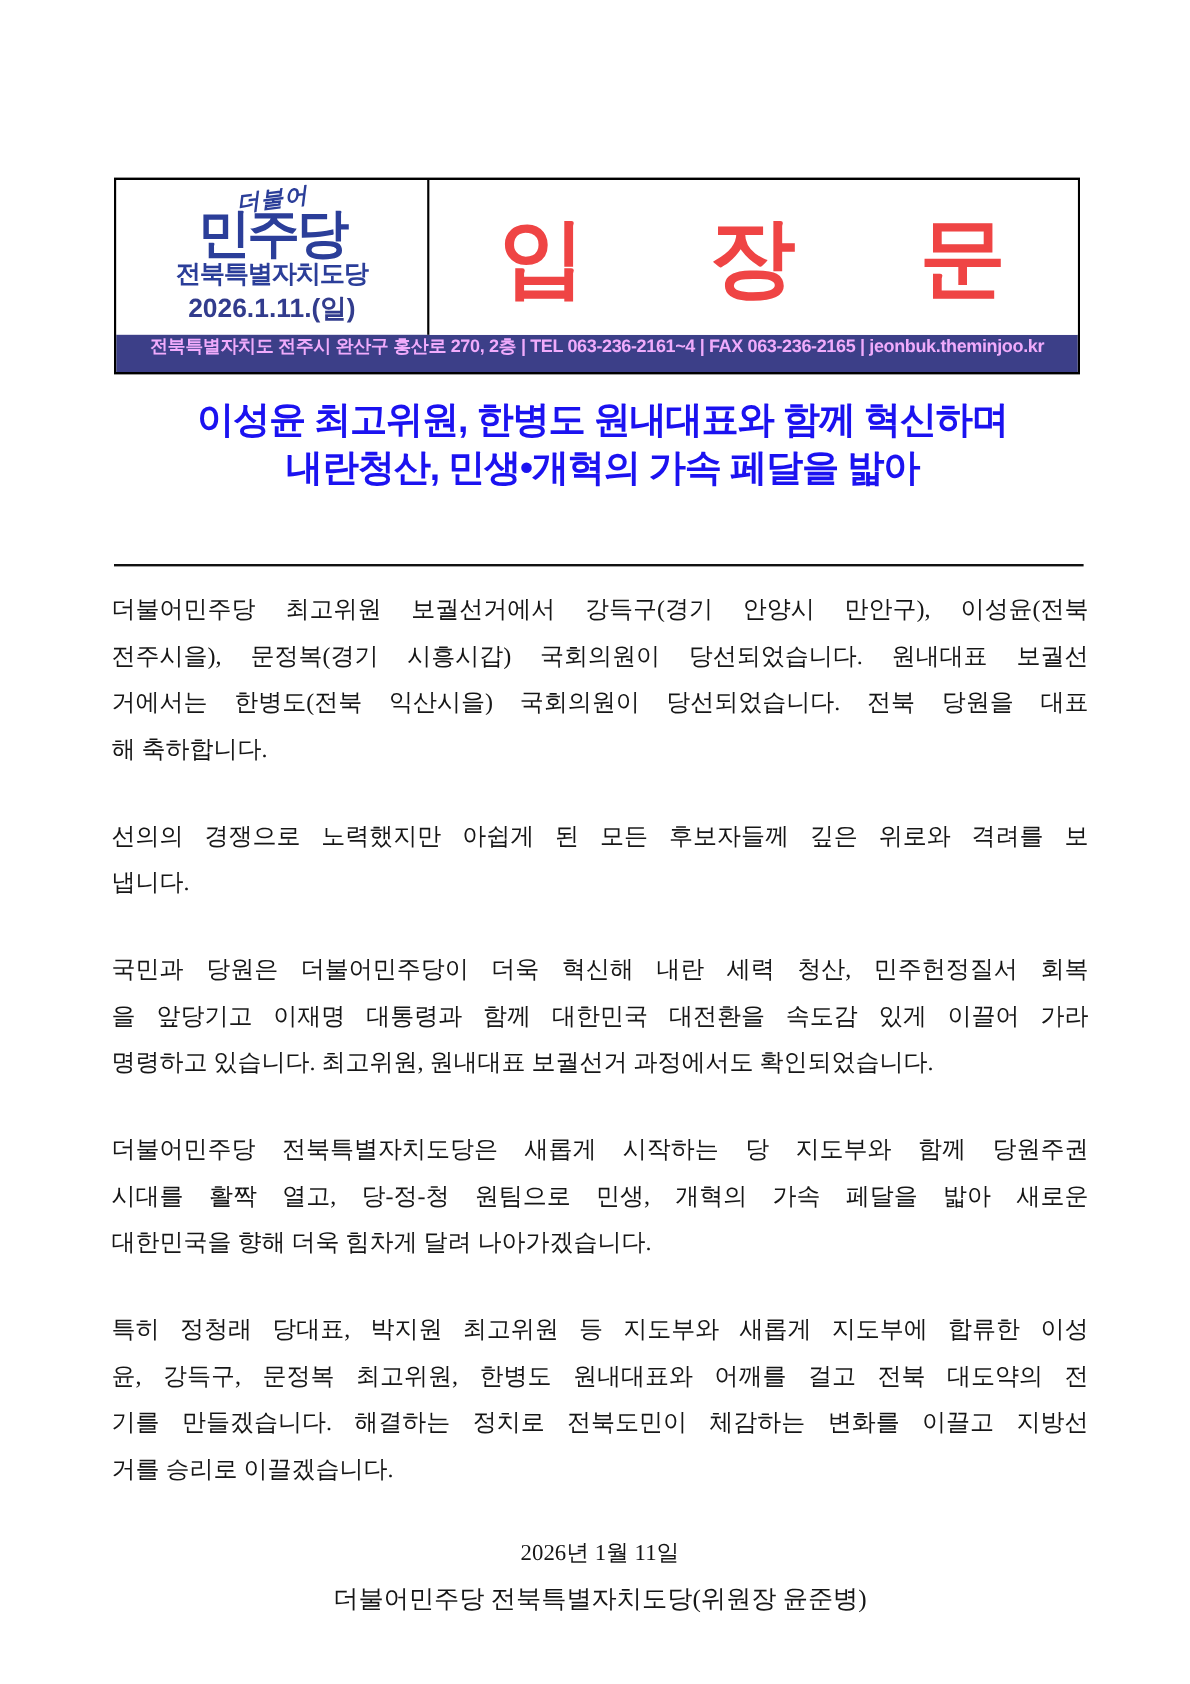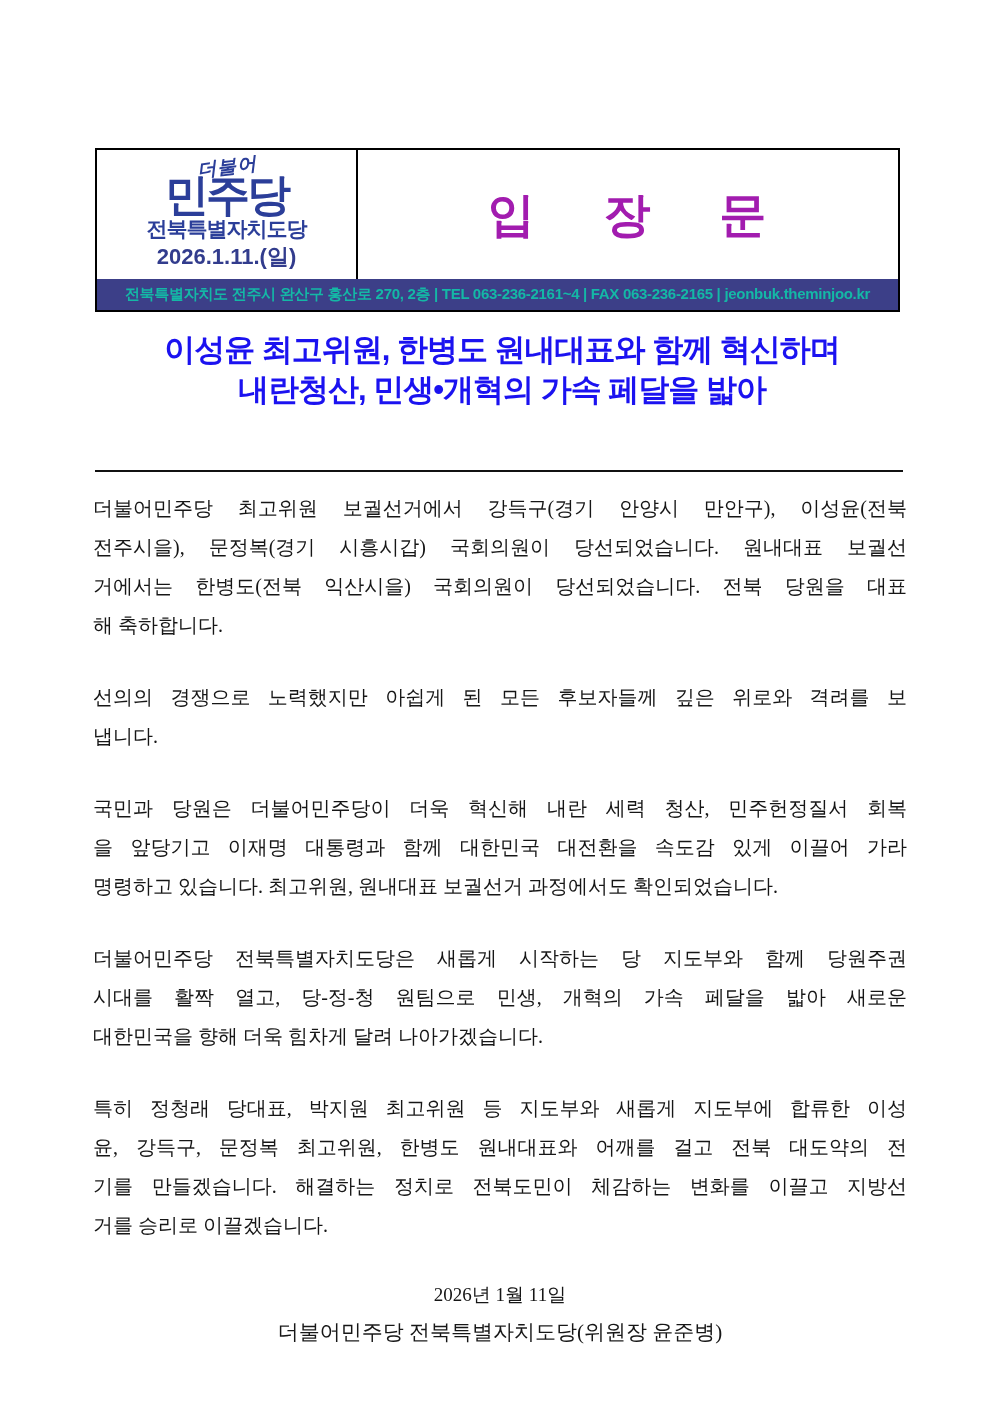--- a/index.html
+++ b/index.html
@@ -58,31 +58,31 @@
     margin-top: 3px;
     line-height: 26px;
   }
   .doc-cell {
     flex: 1;
     display: flex; align-items: center; justify-content: center;
     background: #ffffff;
   }
   .doc-title {
     font-family: "Liberation Sans", "DejaVu Sans", sans-serif;
-    font-size: 47px; font-weight: 800;
-    color: #a21caf;
+    font-size: 72px; font-weight: 800;
+    color: #ef4444;
     word-spacing: 1.1em;
     letter-spacing: 2px;
     line-height: 60px;
   }
   .addr-bar {
     height: 31px;
     background: #3c3f88;
-    color: #14b8a6;
-    display: flex; align-items: center; justify-content: center;
+    color: #f0abfc;
+    display: flex; align-items: flex-start; justify-content: center;
     font-family: "Liberation Sans", "DejaVu Sans", sans-serif;
     font-size: 15px; font-weight: bold;
     letter-spacing: -0.3px;
     white-space: nowrap;
   }
 
   
   .headline {
     position: absolute;
     left: 0; top: 330px;

